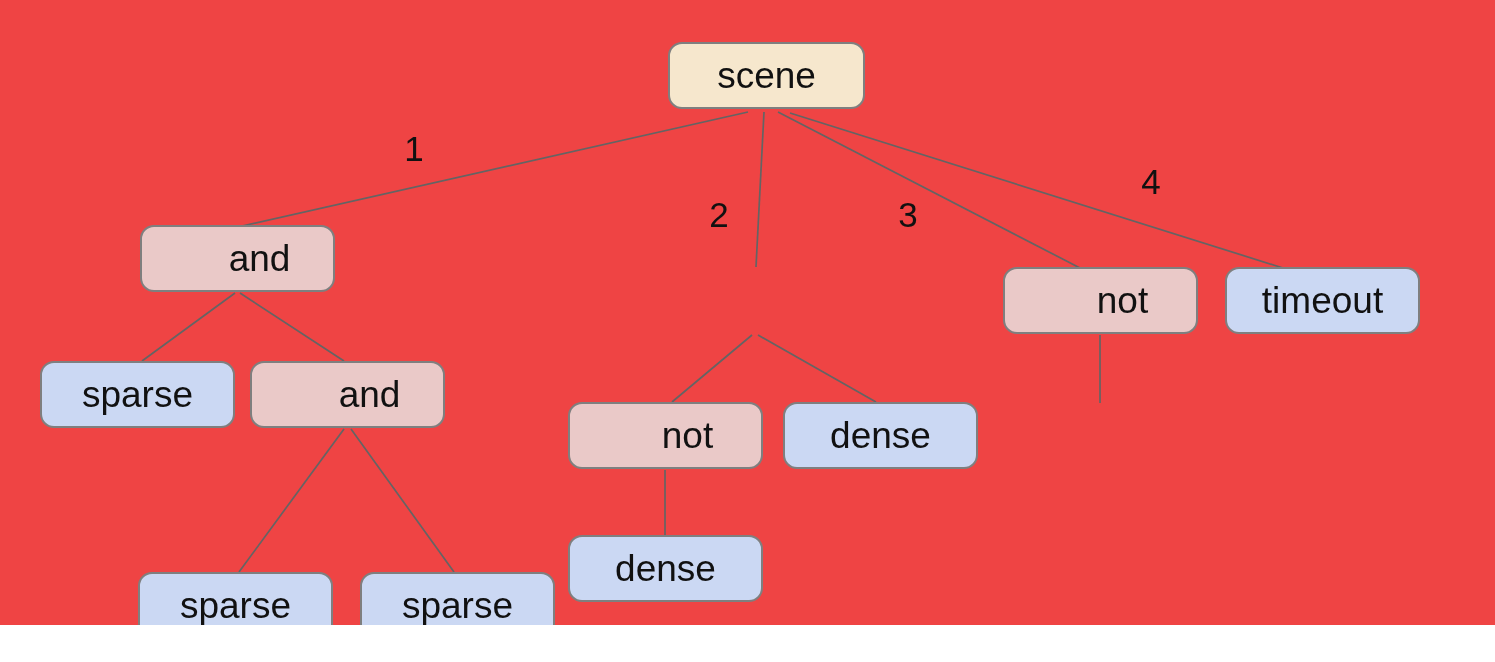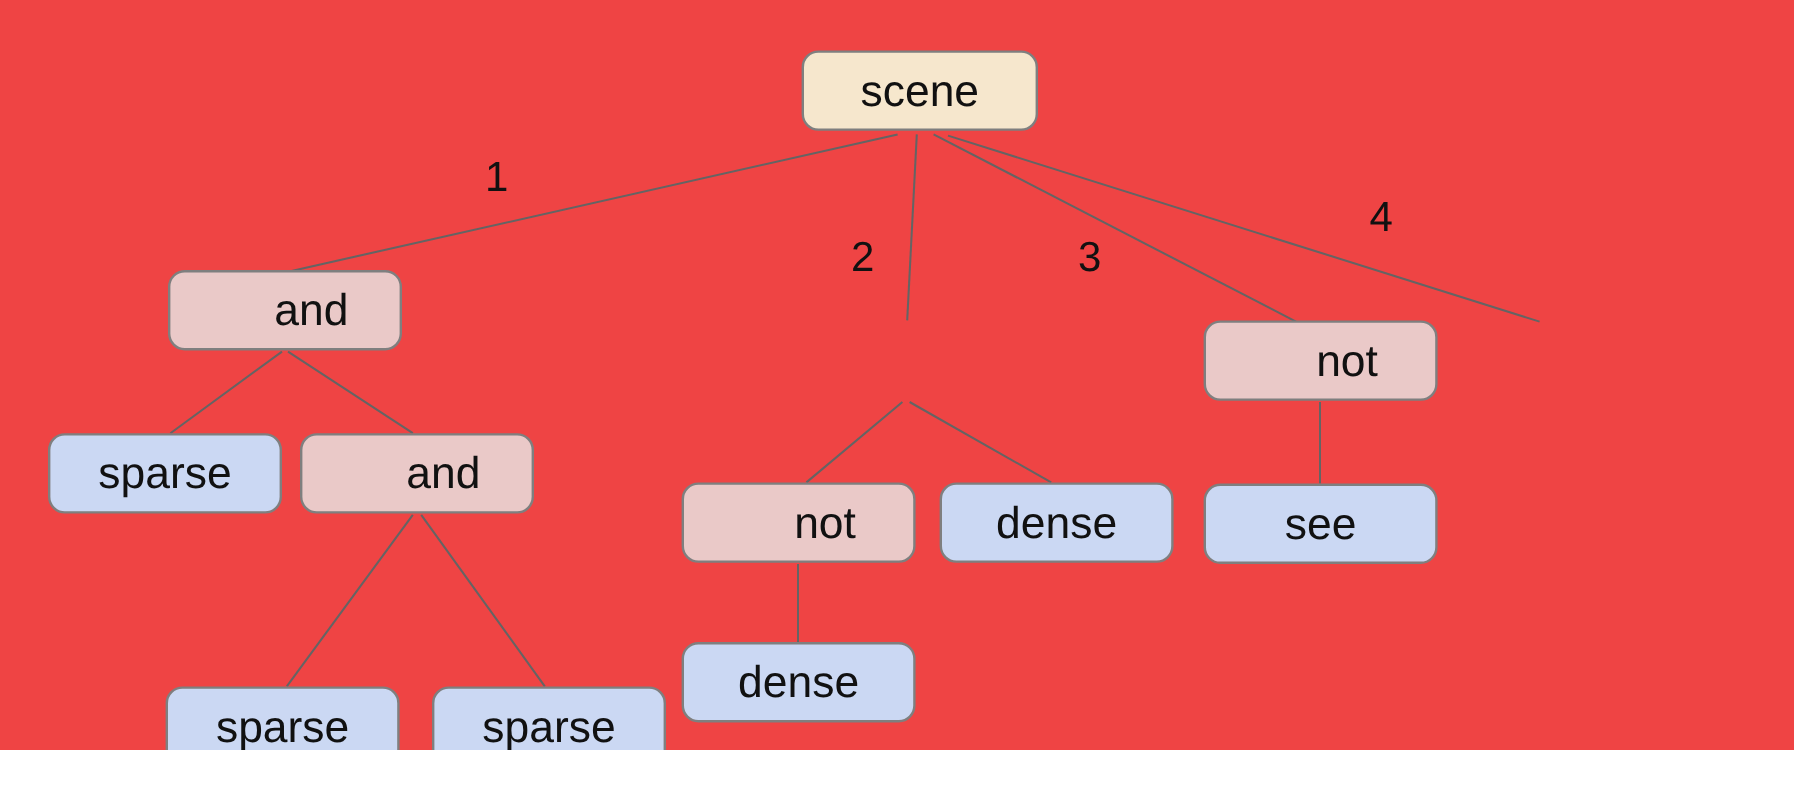--- a/index.html
+++ b/index.html
@@ -92,28 +92,28 @@
     <line x1="752" y1="335" x2="672" y2="402"></line>
     <line x1="758" y1="335" x2="876" y2="402"></line>
     <line x1="665" y1="470" x2="665" y2="536"></line>
     <line x1="1100" y1="335" x2="1100" y2="403"></line>
   </svg>
 
   <div class="node node--root n-scene">scene</div>
 
   <div class="node node--operator n-and1">and</div>
   <div class="node node--operator n-not1">not</div>
+  <div class="node node--leaf n-timeout">timeout</div>
 
   <div class="node node--leaf n-sparse1">sparse</div>
   <div class="node node--operator n-and2">and</div>
 
   <div class="node node--operator n-not2">not</div>
   <div class="node node--leaf n-dense1">dense</div>
 
-  <div class="node node--leaf n-see">see</div>
 
   <div class="node node--leaf n-sparse2">sparse</div>
   <div class="node node--leaf n-sparse3">sparse</div>
 
   <div class="node node--leaf n-dense2">dense</div>
 
   <div class="edge-label el-1">1</div>
   <div class="edge-label el-2">2</div>
   <div class="edge-label el-3">3</div>
   <div class="edge-label el-4">4</div>

